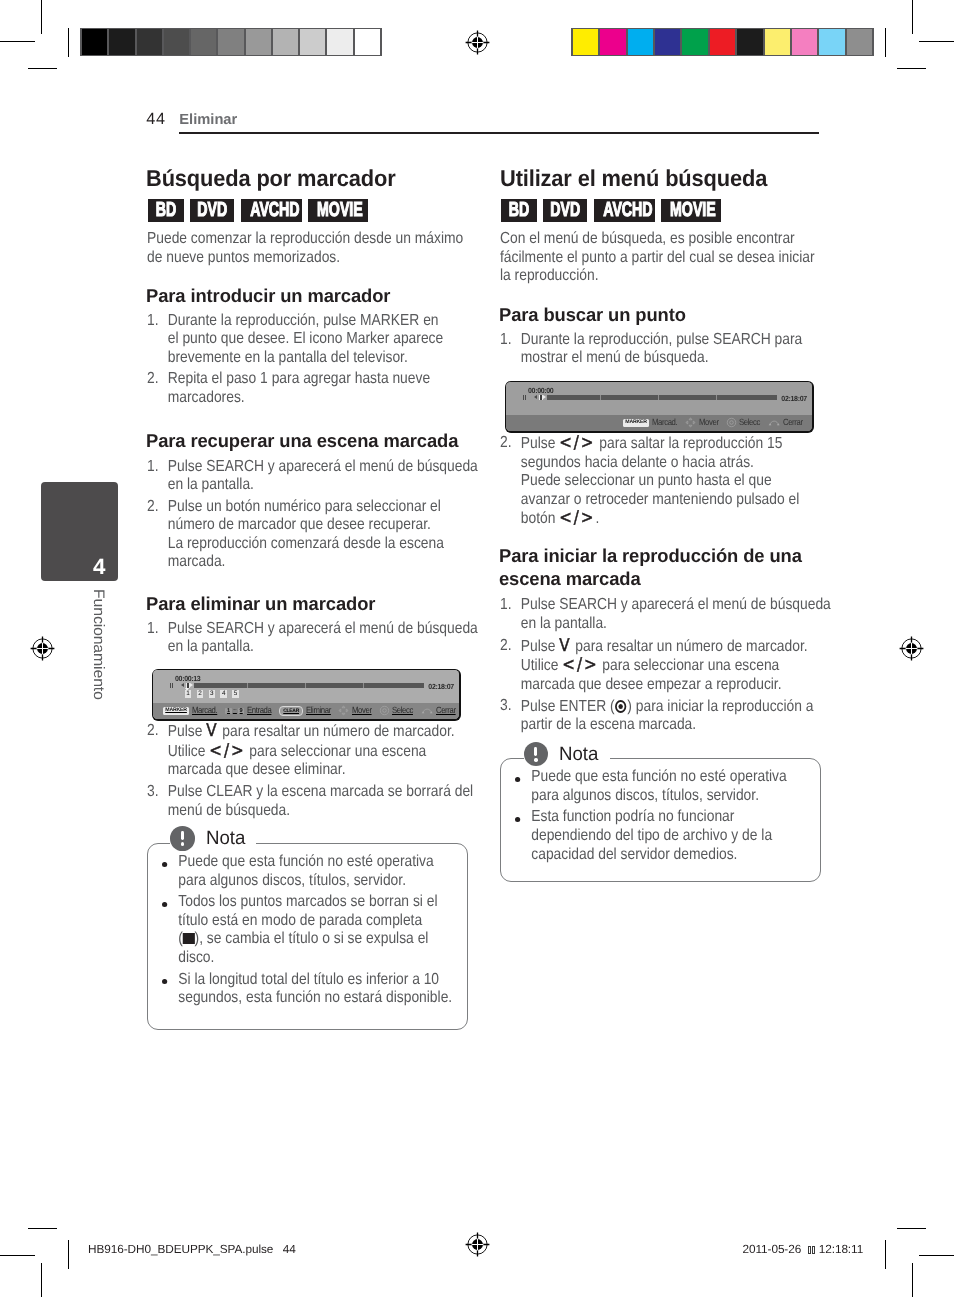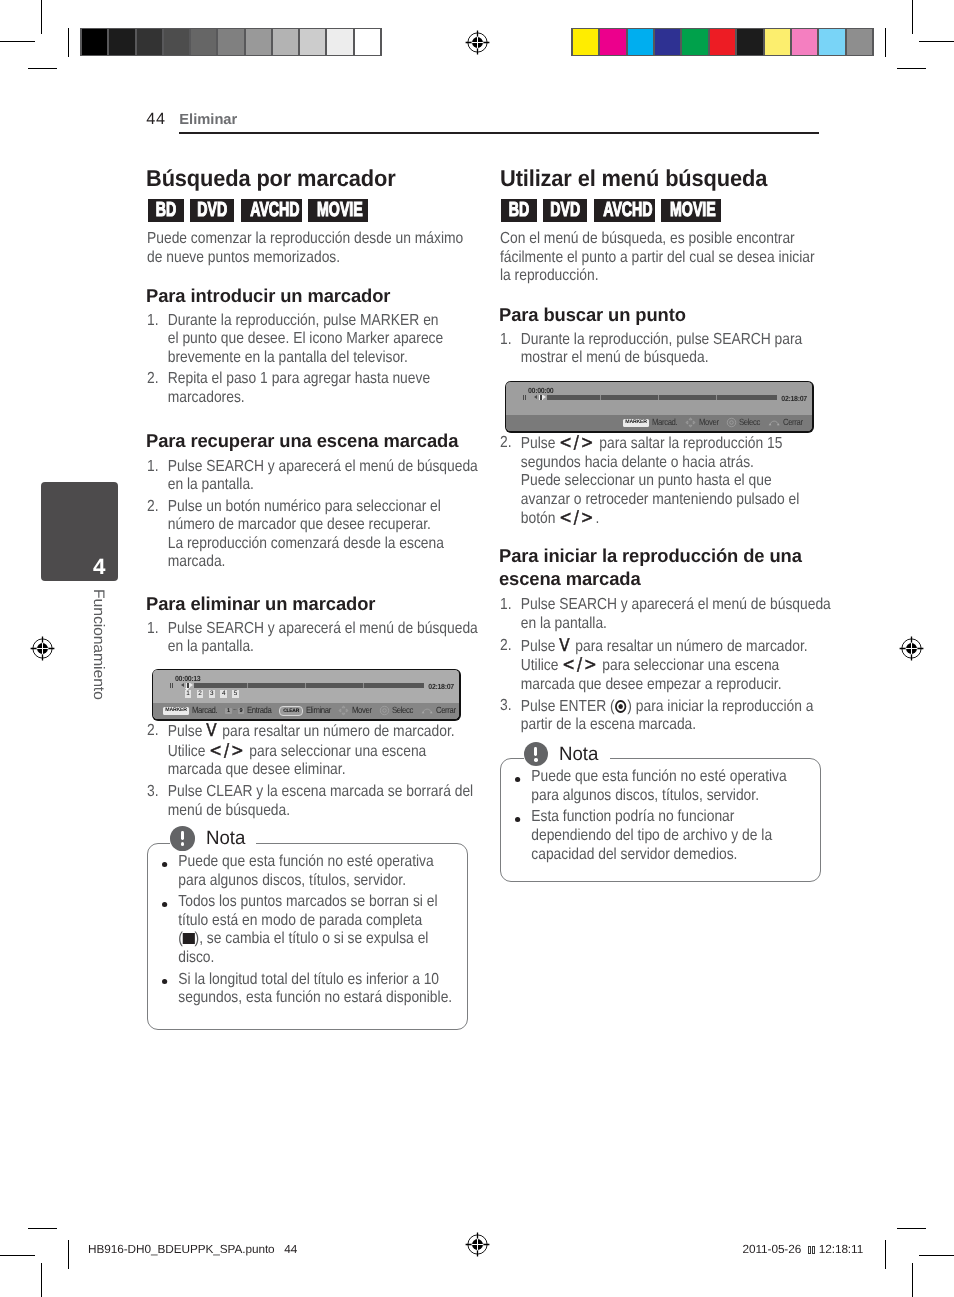--- a/index.html
+++ b/index.html
@@ -242,21 +242,21 @@
 <div class="ol" id="lsteps2" style="left:147px;top:457.5px;width:376px;">
     <div class="li"><span class="n">1.</span><span><span>Pulse SEARCH y aparecerá el menú de búsqueda</span><br><span>en la pantalla.</span></span></div>
     <div class="li"><span class="n">2.</span><span><span>Pulse un botón numérico para seleccionar el</span><br><span>número de marcador que desee recuperar.</span><br><span>La reproducción comenzará desde la escena</span><br><span>marcada.</span></span></div>
   </div>
 
 <div class="h2" style="left:146.3px;top:592px;width:360px;">Para eliminar un marcador</div>
 <div class="ol" id="lsteps3a" style="left:147px;top:619.7px;width:376px;">
     <div class="li"><span class="n">1.</span><span><span>Pulse SEARCH y aparecerá el menú de búsqueda</span><br><span>en la pantalla.</span></span></div>
   </div>
 
-<div class="osd" style="left:151.5px;top:668.6px;width:309px;height:52px;">
+<div class="osd" style="left:151.5px;top:668.6px;width:309px;height:52px;text-decoration:underline;">
   <div class="osd-inner">
     <div class="osd-top">
       <span class="osd-time-cur">00:00:13</span>
       <span class="osd-time-tot">02:18:07</span>
       <span class="osd-pause"></span>
       <span class="osd-prev"></span>
       <span class="osd-thumb"></span>
       <span class="osd-next"></span>
       <span class="osd-bar"></span>
       <span class="osd-tick" style="left:94.3px"></span>
@@ -408,17 +408,17 @@
 <div class="noteTitle" style="left:523.6px;top:741.9px;padding-right:10px;">
   <span class="circle"></span>
   <span class="tl">Nota</span>
 </div>
 <div class="bullets" id="rnotes" style="left:515px;top:768.3px;width:360px;">
     <div class="b"><span>Puede que esta función no esté operativa</span><br><span>para algunos discos, títulos, servidor.</span></div>
     <div class="b"><span>Esta function podría no funcionar</span><br><span>dependiendo del tipo de archivo y de la</span><br><span>capacidad del servidor demedios.</span></div>
   </div>
 
 <div class="foot" style="left:88.1px;top:1244.4px;">
-  <span>HB916-DH0_BDEUPPK_SPA.punto</span>&nbsp;&nbsp;&nbsp;<span>44</span>
+  <span>HB916-DH0_BDEUPPK_SPA.pulse</span>&nbsp;&nbsp;&nbsp;<span>44</span>
 </div>
 <div class="foot" style="left:742.5px;top:1244.4px;">
   <span>2011-05-26</span>&nbsp;&nbsp;<span><i class="tofu"></i><i class="tofu"></i></span>&nbsp;<span>12:18:11</span>
 </div>
 
 </body></html>

